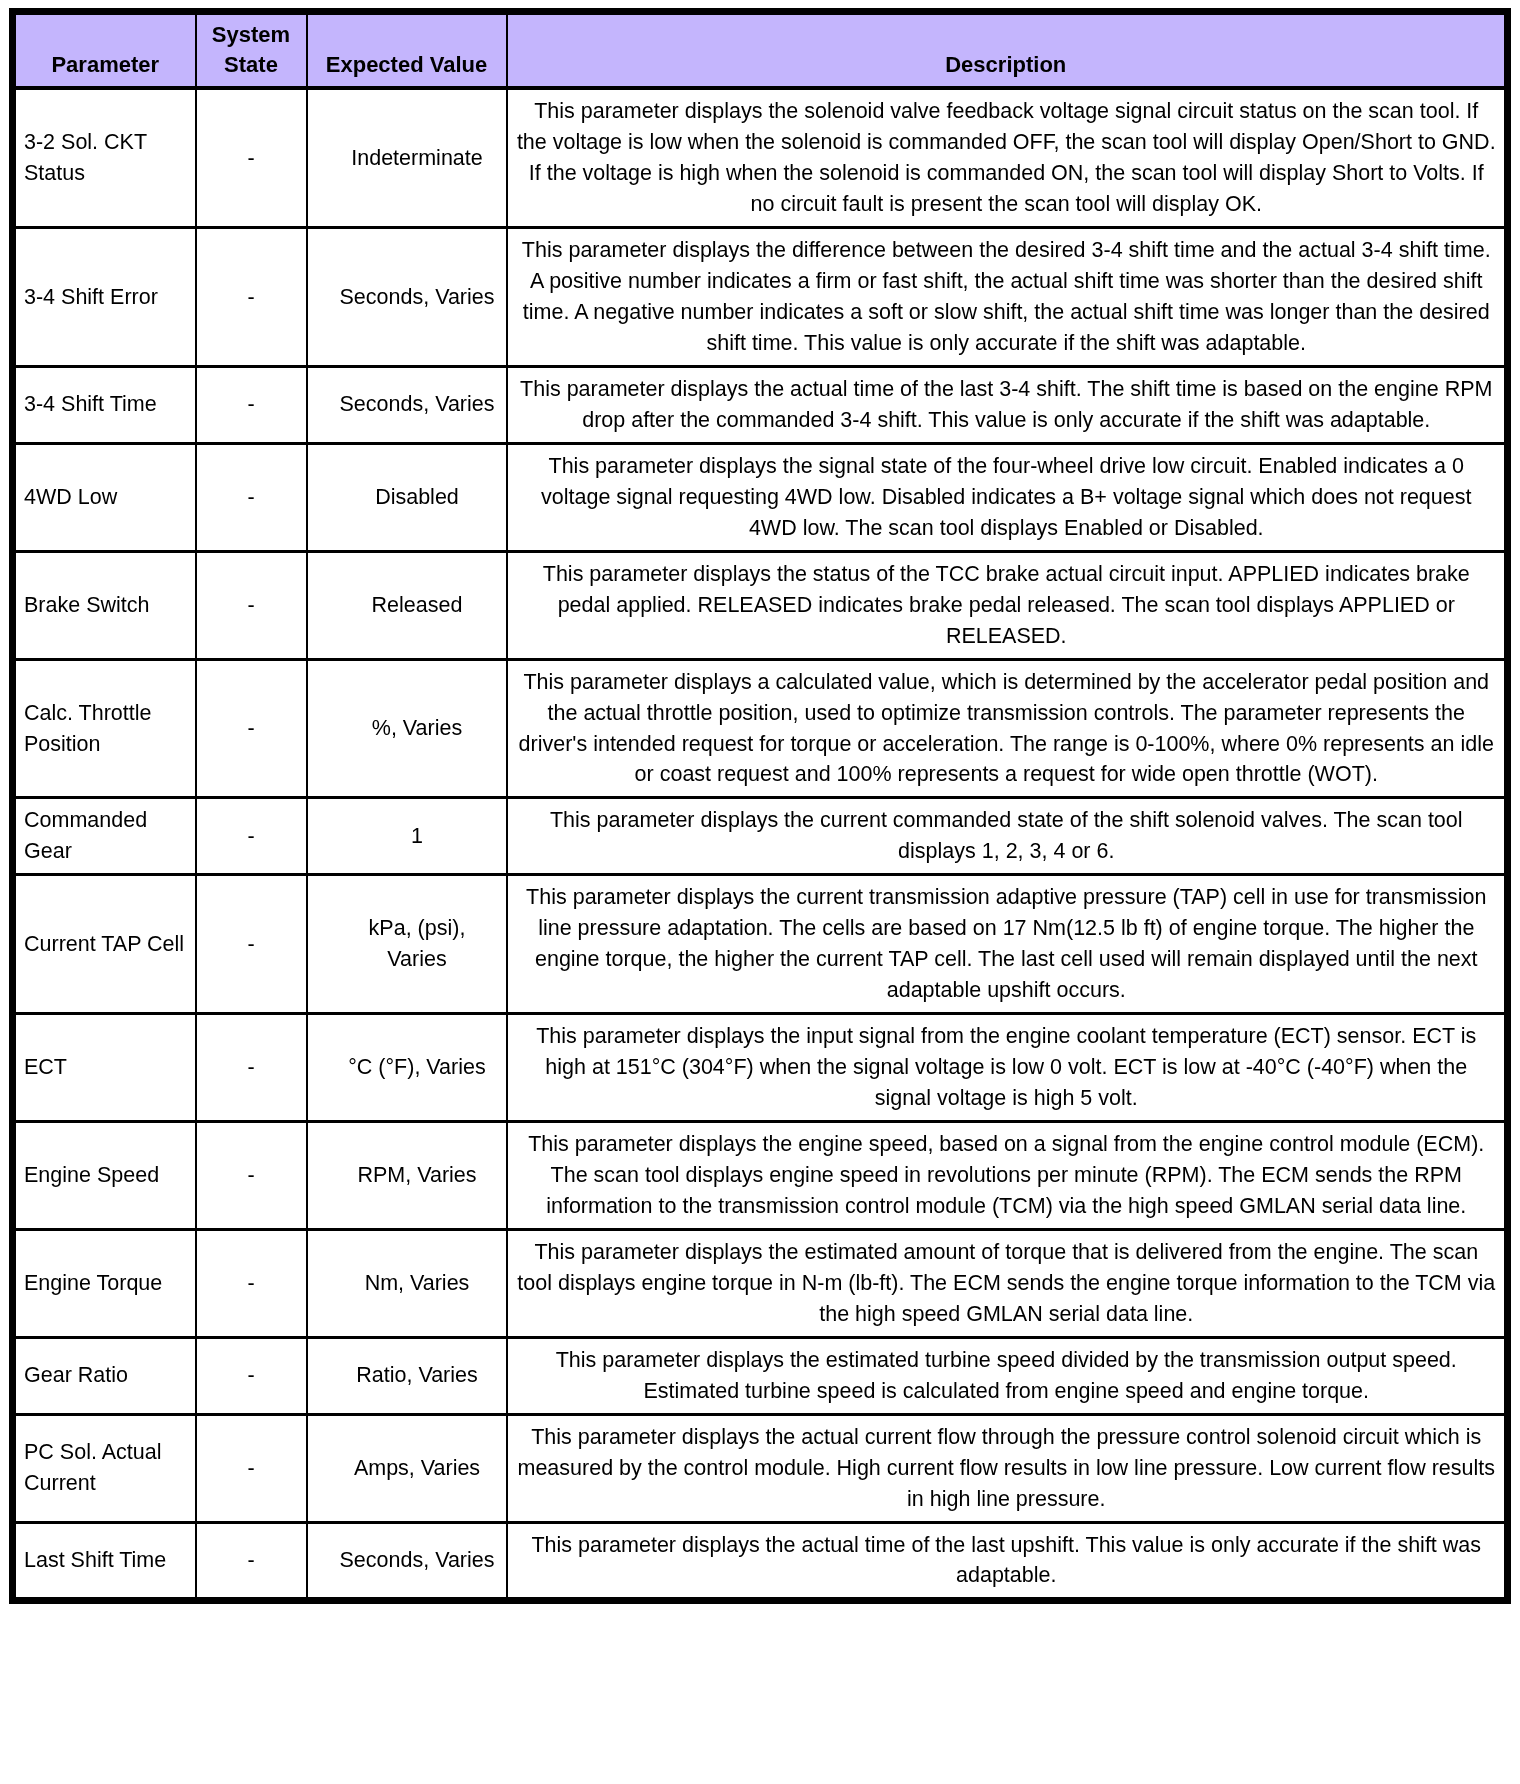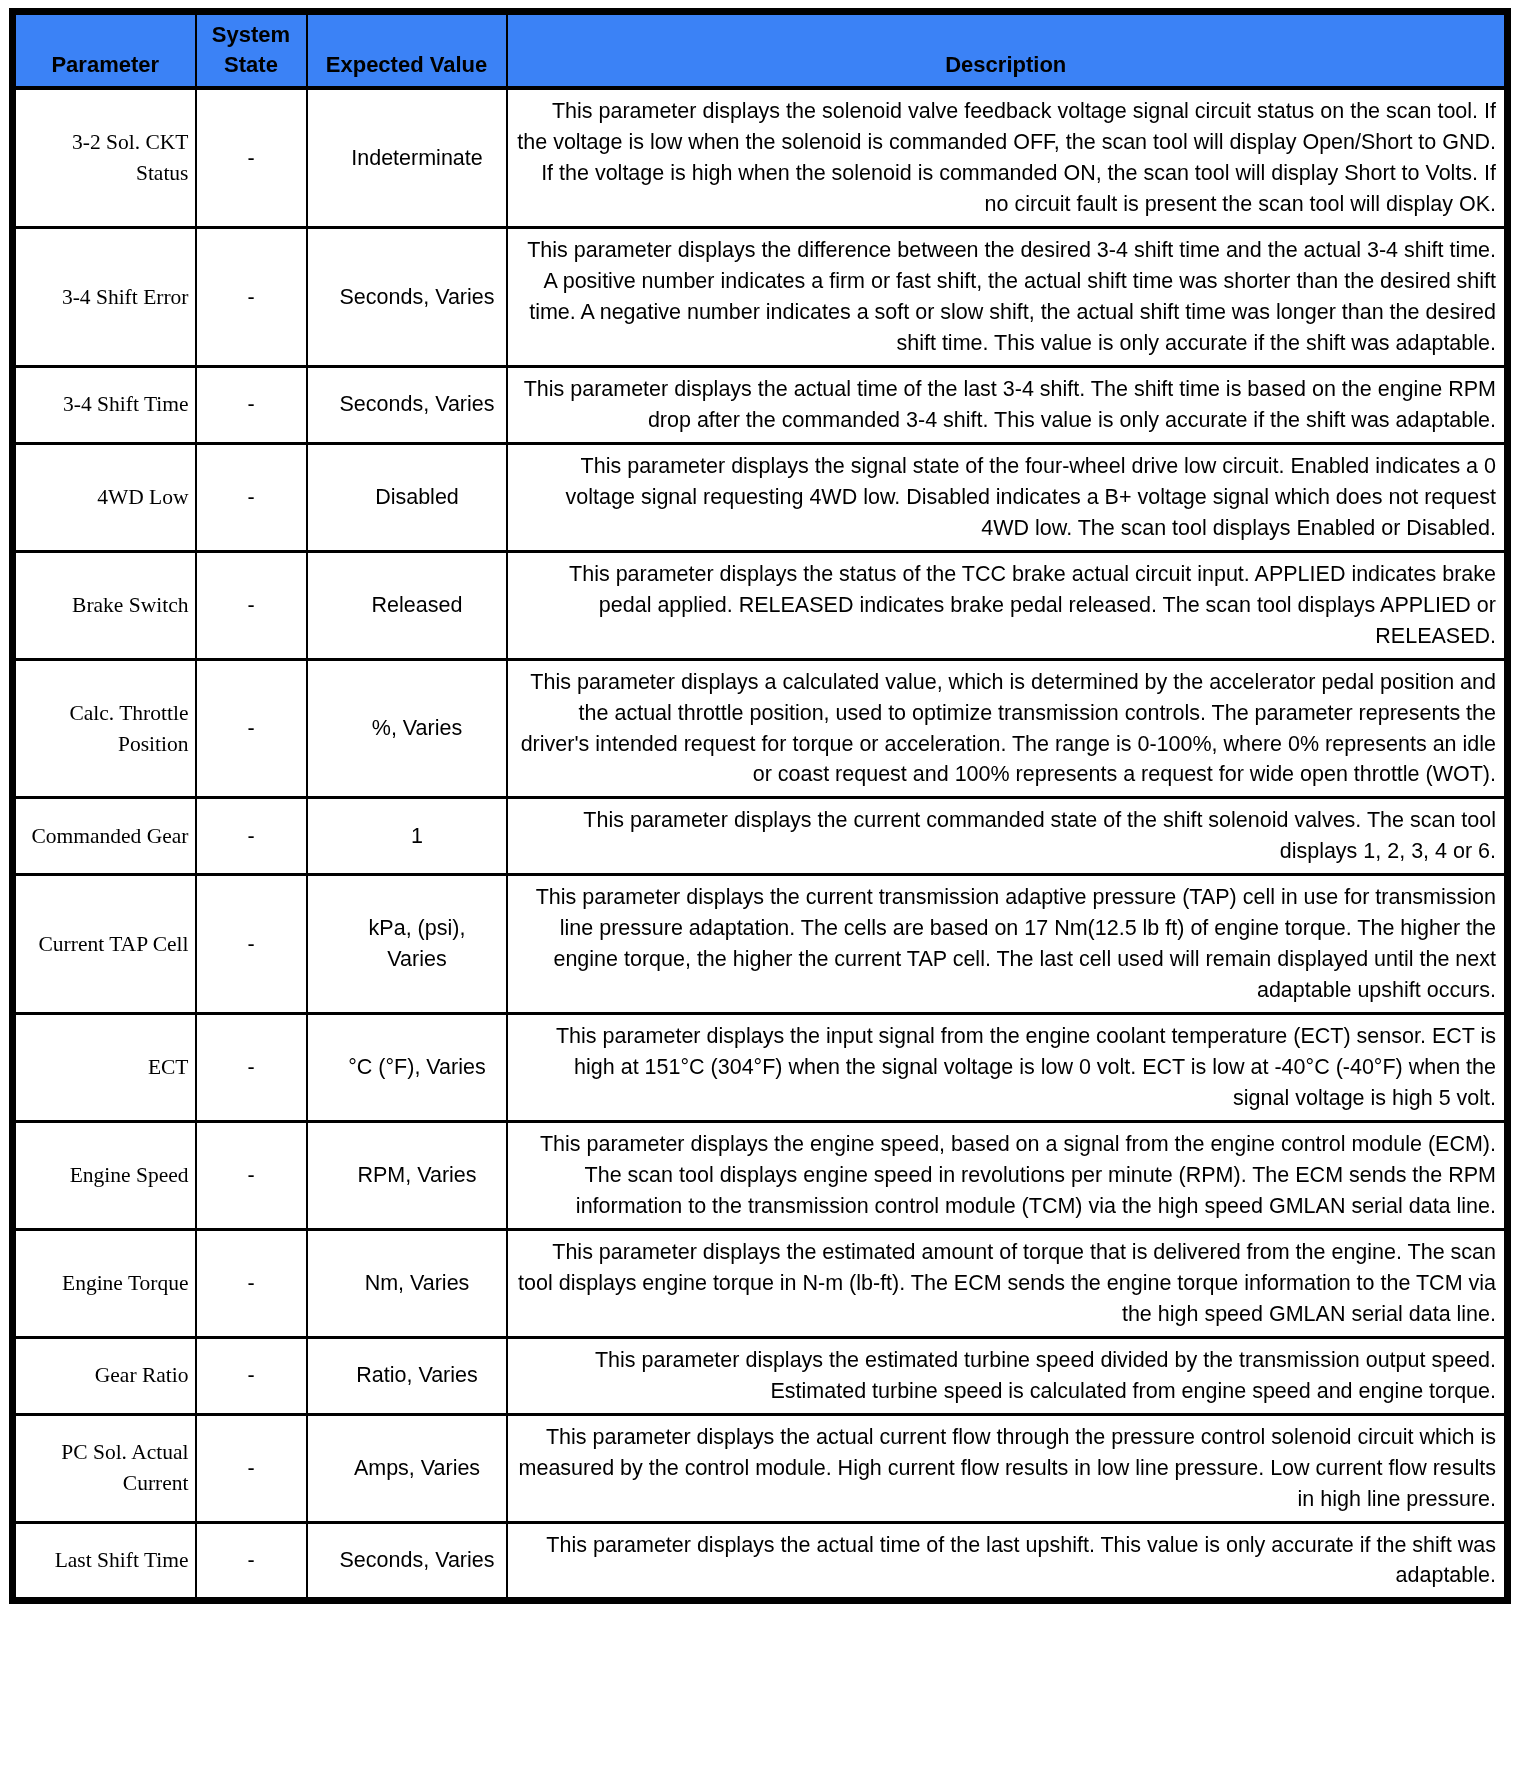--- a/index.html
+++ b/index.html
@@ -30,43 +30,42 @@
     box-sizing: border-box;
   }
   .param-table thead th {
     border-bottom-width: 4px;
     font-size: 22px;
     font-weight: bold;
     line-height: 1.35;
     vertical-align: bottom;
     padding: 5px 6px 7px 6px;
     text-align: center;
-    background: #3b82f6;
+    background: #c4b5fd;
   }
   .param-table td {
     font-size: 21.5px;
     line-height: 1.44;
     padding: 5px 6px;
     vertical-align: middle;
   }
   td.param-cell {
-    text-align: right;
+    text-align: left;
     padding-left: 8px;
-    font-family: Liberation Serif, serif;
   }
   td.system-state-cell {
     text-align: center;
   }
   td.expected-value-cell {
     text-align: center;
     white-space: pre-line;
     padding-left: 27px;
   }
   td.description-cell {
-    text-align: right;
+    text-align: center;
     padding: 6px 8px 6px 9px;
   }
 </style>
 </head>
 <body>
 
 <div class="page">
   <table class="param-table">
     <colgroup>
       <col style="width:183px">

